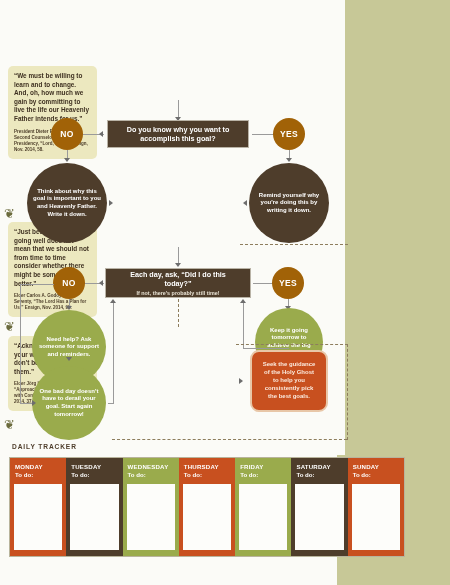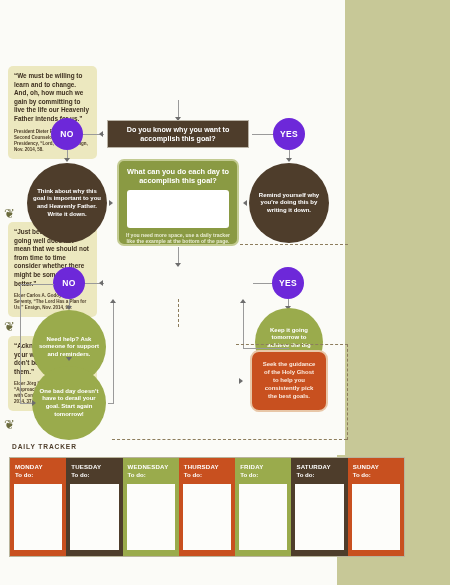--- a/index.html
+++ b/index.html
@@ -55,21 +55,21 @@
     box-sizing:border-box;display:flex;flex-direction:column;
     align-items:center;justify-content:center;text-align:center;
   }
   .qbox .q1{color:#fff;font-size:7.2px;font-weight:bold;line-height:9px;padding:0 10px;}
   .qbox .q2{color:#e8e2d4;font-size:5.4px;font-weight:bold;line-height:7px;margin-top:2px;}
 
   .pill{
     position:absolute;border-radius:50%;display:flex;align-items:center;
     justify-content:center;text-align:center;box-sizing:border-box;
   }
-  .pill.orange{background:#6d28d9;}
+  .pill.orange{background:#a16207;}
   .pill.brown{background:#4e3d2b;}
   .pill.green{background:#9aab4c;}
   .pill .lbl-big{color:#fff;font-size:8.5px;font-weight:bold;letter-spacing:.3px;}
   .pill .lbl-sm{color:#fff;font-size:6px;font-weight:bold;line-height:7.6px;padding:0 5px;}
 
   .greenbox{
     position:absolute;background:#8a9a43;border:2px solid #c3cb92;border-radius:7px;
     box-sizing:border-box;text-align:center;
   }
   .greenbox .gb-title{color:#fff;font-size:7.4px;font-weight:bold;line-height:9.3px;padding:6px 8px 0 8px;}
@@ -169,31 +169,30 @@
   <div class="pill brown" style="left:27px;top:163px;width:80px;height:80px;">
     <span class="lbl-sm">Think about why this goal is important to you and Heavenly Father. Write it down.</span>
   </div>
   <div class="pill brown" style="left:249px;top:163px;width:80px;height:80px;">
     <span class="lbl-sm">Remind yourself why you're doing this by writing it down.</span>
   </div>
 
   <div class="arrow ar-right" style="left:109px;top:200px;"></div>
   <div class="arrow ar-left" style="left:243px;top:200px;"></div>
 
-  <div class="greenbox" style="left:117px;top:159px;width:122px;height:87px;">
-    <div class="gb-title">What can you do each day to accomplish this goal?</div>
-    <div class="gb-field"></div>
-    <div class="gb-note">If you need more space, use a daily tracker like the example at the bottom of the page.</div>
-  </div>
 
   <div class="dashed" style="left:240px;top:244px;width:108px;"></div>
 
   <div class="ln lnv" style="left:178px;top:247px;height:18px;"></div>
   <div class="arrow ar-down" style="left:175px;top:263px;"></div>
 
+  <div class="qbox" style="left:105px;top:268px;width:146px;height:30px;">
+    <div class="q1">Each day, ask, “Did I do this today?”</div>
+    <div class="q2">If not, there's probably still time!</div>
+  </div>
 
   <div class="ln lnh" style="left:80px;top:283px;width:24px;"></div>
   <div class="arrow ar-left" style="left:99px;top:280px;"></div>
   <div class="ln lnh" style="left:253px;top:283px;width:22px;"></div>
   <div class="arrow ar-right" style="left:273px;top:280px;"></div>
 
   <div class="pill orange" style="left:53px;top:267px;width:32px;height:32px;">
     <span class="lbl-big">NO</span>
   </div>
   <div class="pill orange" style="left:272px;top:267px;width:32px;height:32px;">

